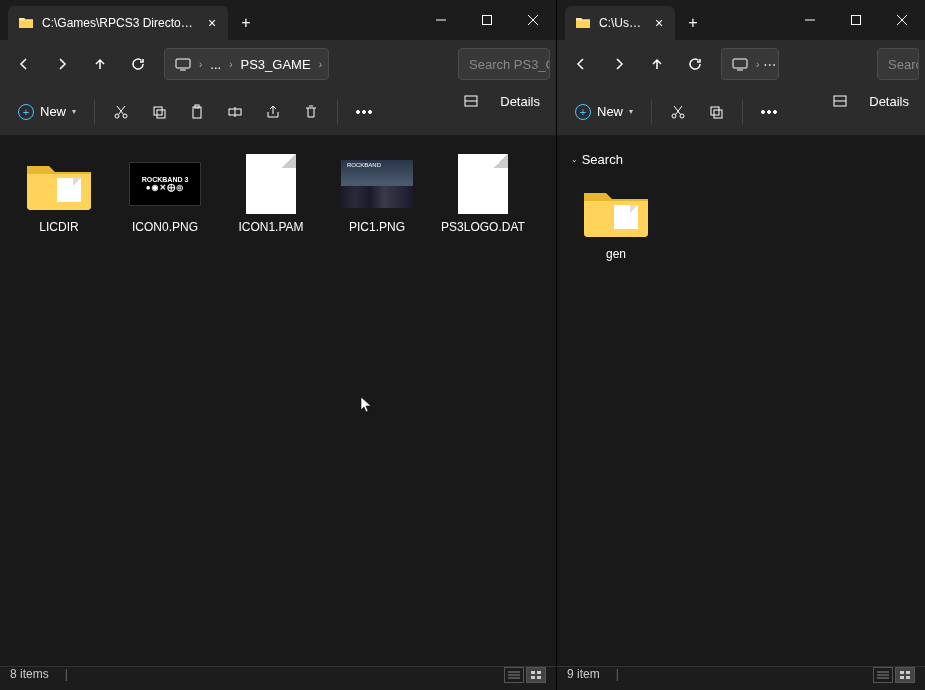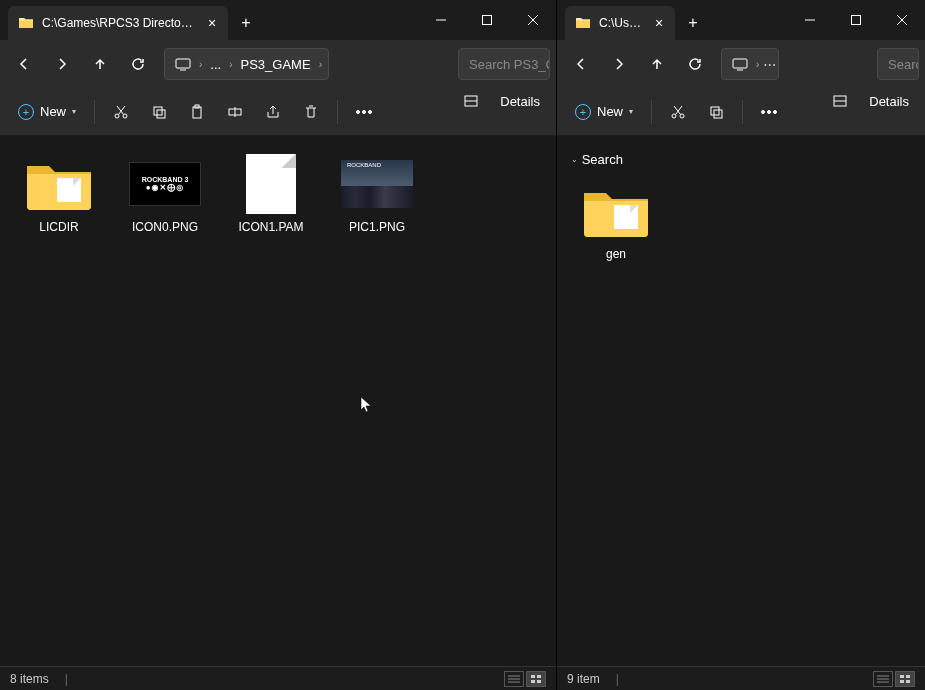--- a/index.html
+++ b/index.html
@@ -36,21 +36,21 @@
 .toolbtn { width: 36px; height: 36px; display: flex; align-items: center; justify-content: center; cursor: pointer; border-radius: 4px; }
 .toolbtn svg { stroke: #fff; fill: none; }
 .tool-right { margin-left: auto; display: flex; align-items: center; gap: 6px; }
 .detailsbtn { display: flex; align-items: flex-start; gap: 22px; padding: 0 8px; height: 36px; cursor: pointer; color: #fff; font-size: 13px; }
 .content { flex: 1; background: #191919; padding: 12px 6px; overflow: auto; position: relative; }
 .grid { display: flex; flex-wrap: wrap; align-content: flex-start; }
 .item { width: 106px; display: flex; flex-direction: column; align-items: center; padding: 6px 2px 8px; gap: 6px; cursor: pointer; border-radius: 2px; }
 .item-icon { width: 72px; height: 60px; display: flex; align-items: center; justify-content: center; }
 .item-label { color: #fff; font-size: 12px; text-align: center; word-break: break-word; }
 .group-header { display: flex; align-items: center; gap: 4px; color: #fff; font-size: 13px; padding: 4px 8px 8px; cursor: pointer; }
-.statusbar { height: 24px; background: #1c1c1c; border-top: 1px solid #333; display: flex; align-items: center; padding: 0 10px; color: #ccc; font-size: 12px; }
+.statusbar { height: 24px; background: #1c1c1c; border-top: 1px solid #333; display: flex; padding: 0 10px; color: #ccc; font-size: 12px; }
 .status-right { margin-left: auto; display: flex; gap: 2px; }
 .viewbtn { width: 20px; height: 16px; border: 1px solid #555; display: flex; align-items: center; justify-content: center; cursor: pointer; }
 .viewbtn.active { background: #444; }
 .cursor { position: absolute; width: 12px; height: 18px; pointer-events: none; }
 .chev-down { font-size: 8px; color: #ccc; }
 
 .folder-svg { width: 72px; height: 56px; }
 .file-blank { width: 50px; height: 60px; background: #fff; position: relative; }
 .file-blank::after { content: ""; position: absolute; top: 0; right: 0; width: 14px; height: 14px; background: linear-gradient(135deg, #fff 50%, #ccc 50%); }
 .thumb-dark { width: 72px; height: 44px; background: #000; color: #fff; font-size: 7px; font-weight: bold; display: flex; flex-direction: column; align-items: center; justify-content: center; border: 1px solid #333; }
@@ -223,20 +223,26 @@
           <div class="item-label">ICON1.PAM</div>
         </div>
         <div class="item">
           <div class="item-icon">
             <div class="thumb-city">
               <div class="txt">ROCKBAND</div>
             </div>
           </div>
           <div class="item-label">PIC1.PNG</div>
         </div>
+        <div class="item">
+          <div class="item-icon">
+            <div class="file-blank"></div>
+          </div>
+          <div class="item-label">PS3LOGO.DAT</div>
+        </div>
       </div>
     <svg class="cursor" style="left:360px; top:260px" viewBox="0 0 12 18">
         <path d="M1 1l0 13 3-3 2 5 2-1-2-5 5 0z" fill="#fff" stroke="#000" stroke-width="0.6"></path>
       </svg>
   </div>
 
   <div class="statusbar">
     <span>8 items</span>
     <span style="margin-left:16px; color:#666">|</span>
     <div class="status-right">

